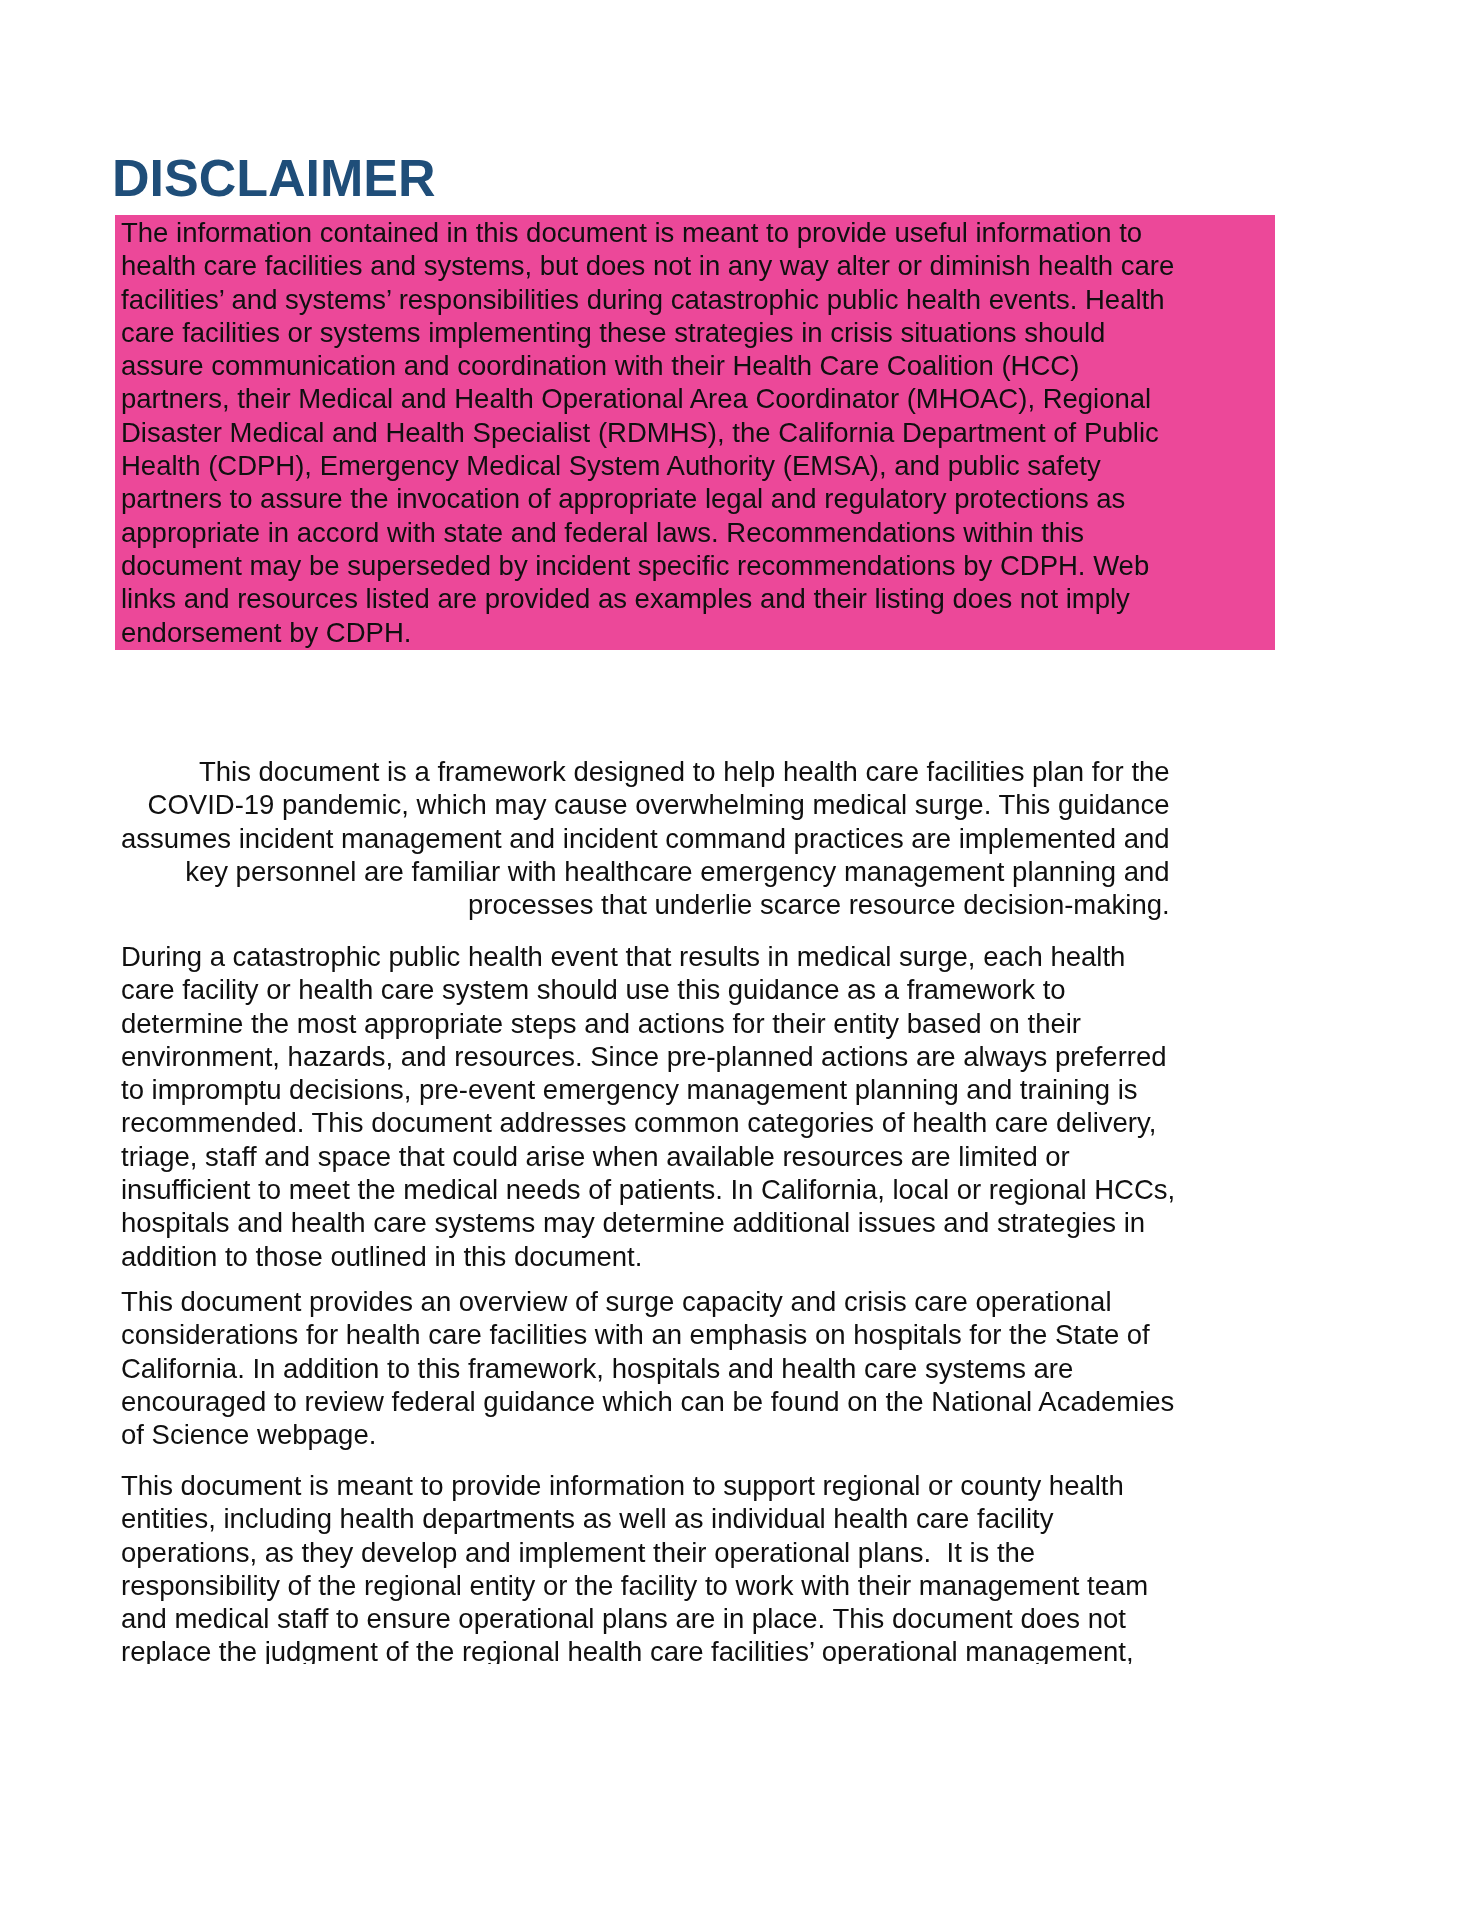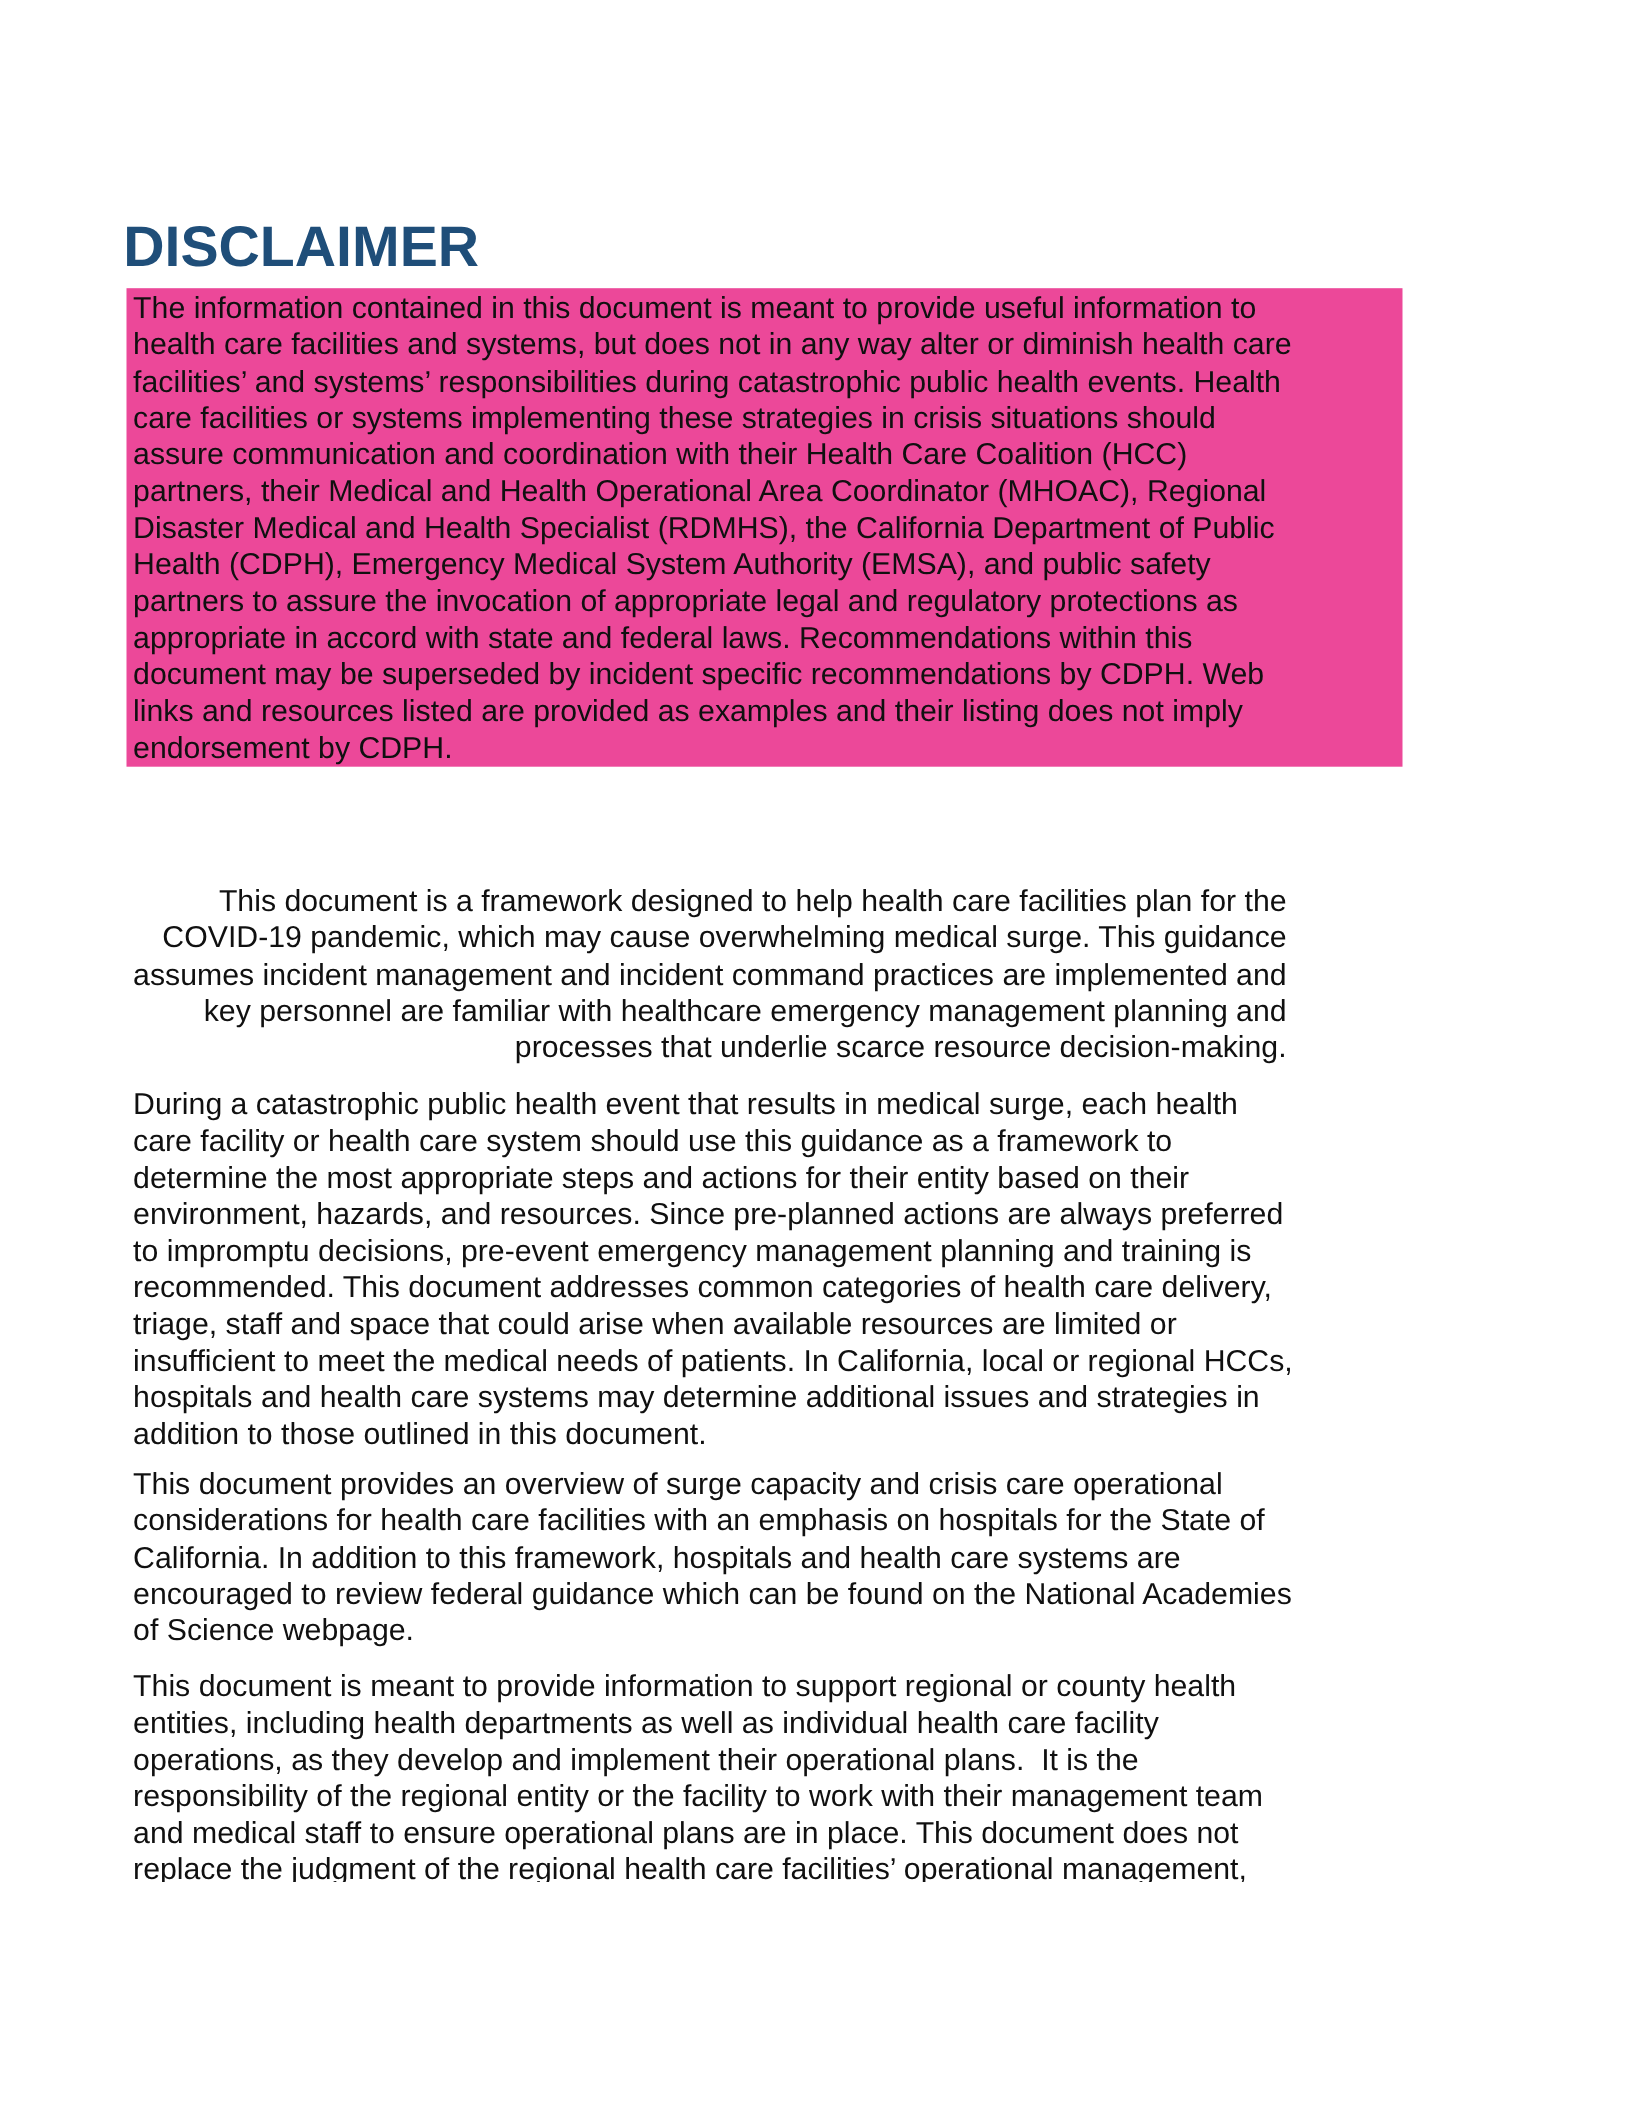--- a/index.html
+++ b/index.html
@@ -4,21 +4,20 @@
 <style>
   html, body { margin: 0; padding: 0; background: #ffffff; }
   .page {
     position: relative;
     width: 1484px;
     height: 1664px;
     background: #ffffff;
     overflow: hidden;
     font-family: "Liberation Sans", "DejaVu Sans", sans-serif;
     color: #101010;
-    margin-top: 47px;
   }
   .h1 {
     position: absolute;
     margin: 0;
     font-size: 52px;
     line-height: 1.05;
     font-weight: bold;
     color: #1F4E79;
     white-space: pre;
   }

